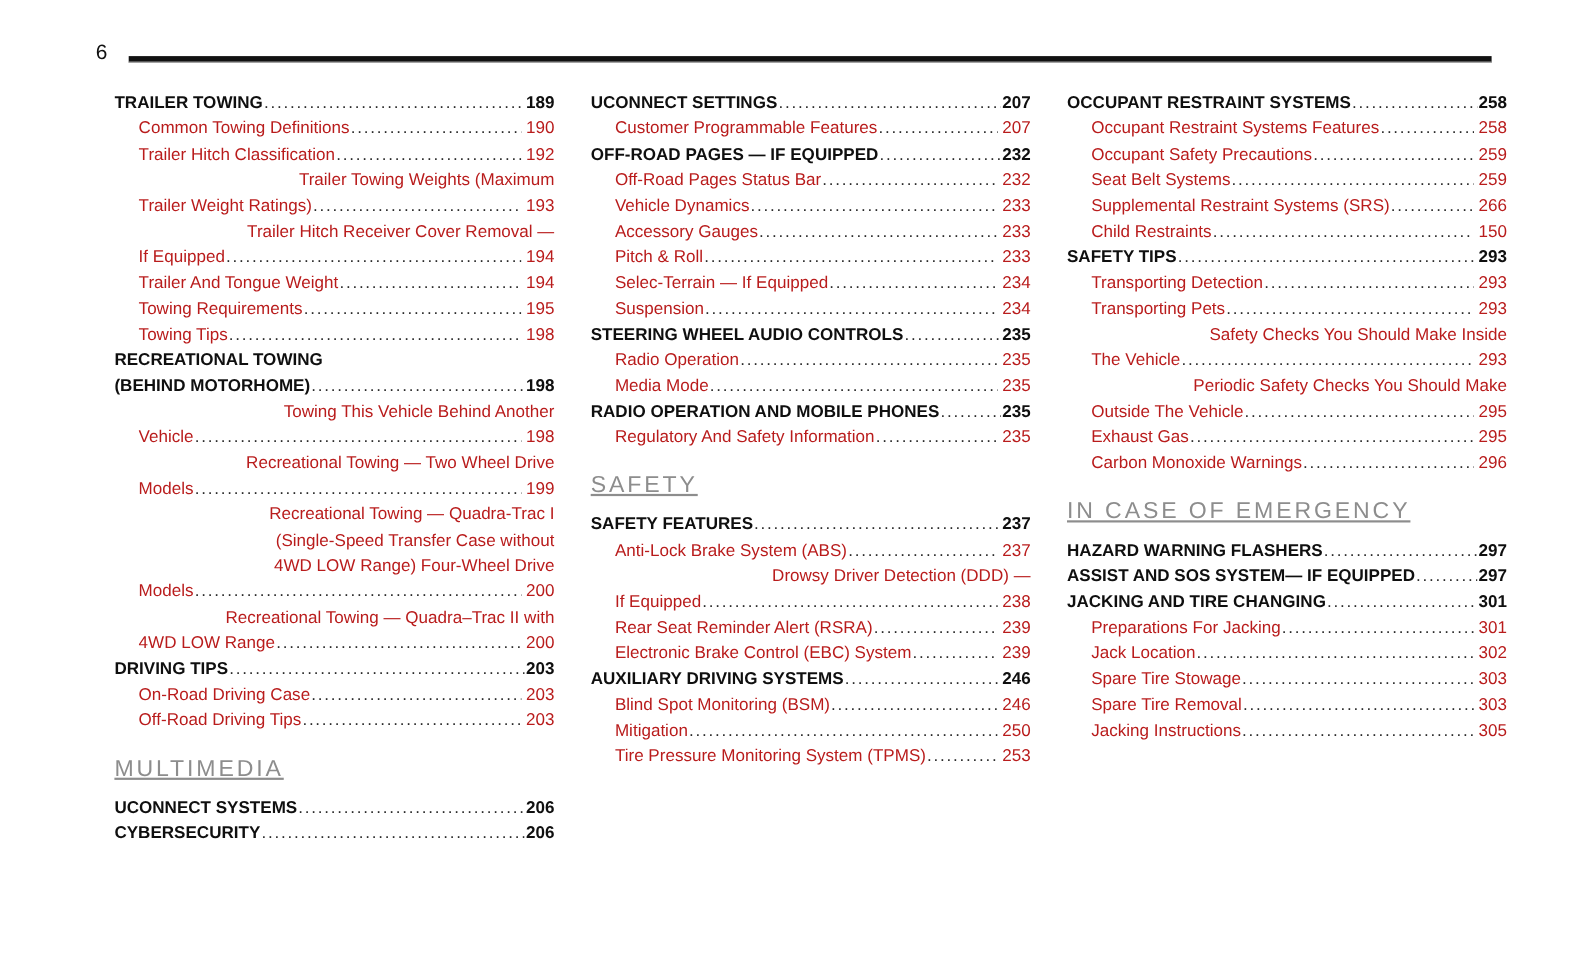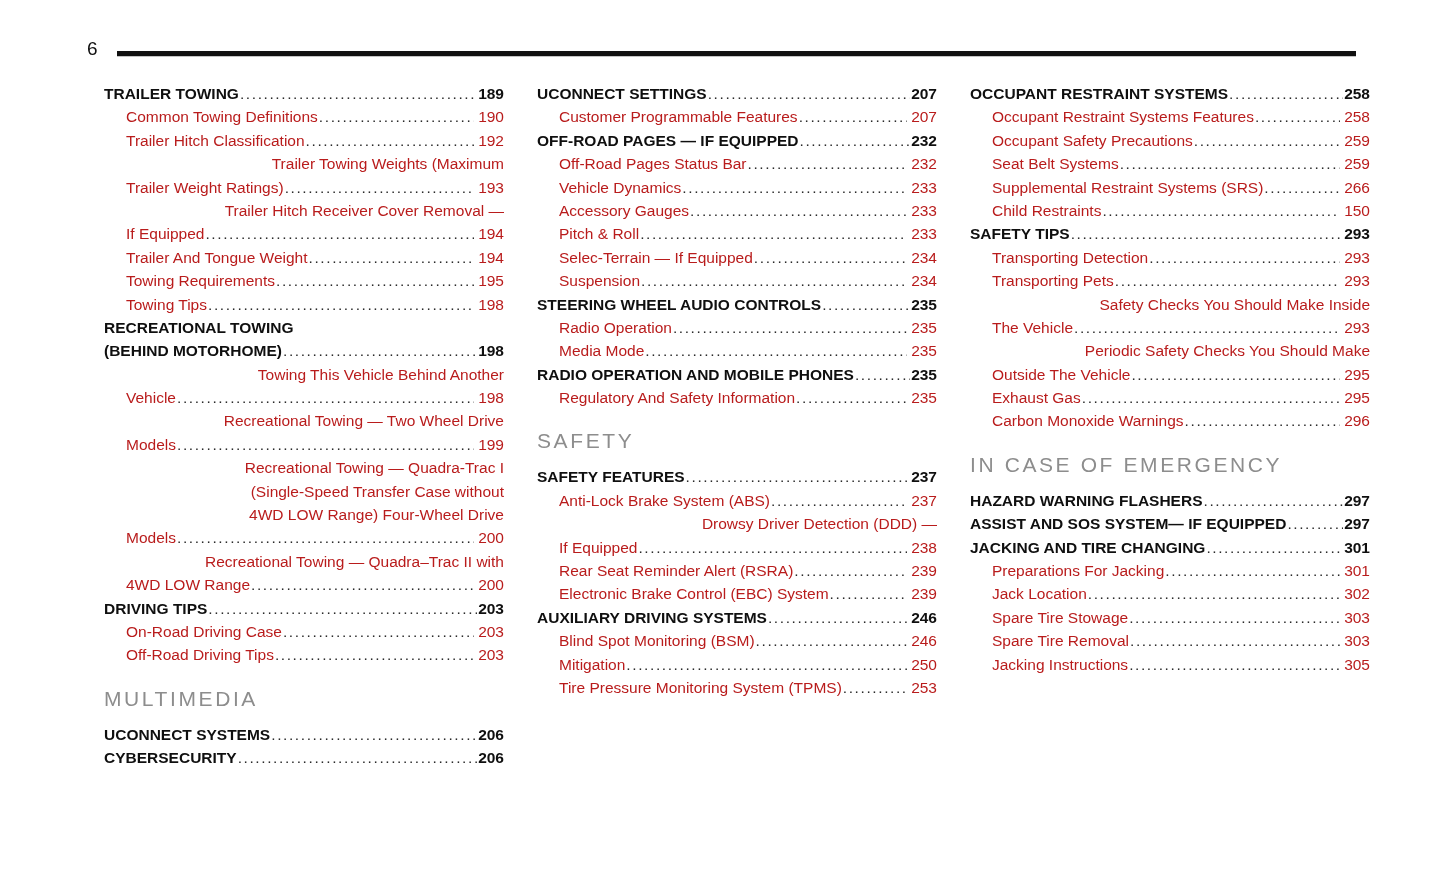--- a/index.html
+++ b/index.html
@@ -44,21 +44,21 @@
     letter-spacing:1.6px;
     font-weight:400;color:#2a2a2a;font-size:15.5px;
   }
   .pg{white-space:nowrap;flex:0 0 auto;}
   .entry.sub .pg{margin-left:3px;}
 
   .section-header{
     font-size:21px;line-height:26px;
     letter-spacing:2.6px;
     color:#8d8d8d;font-weight:400;
-    margin-top:19px;margin-bottom:11px;
+    margin-top:19px;margin-bottom:11px;text-decoration:underline;
   }
 </style>
 </head>
 <body>
 
 <div class="page">
   <div class="page-num">6</div>
   <div class="header-rule"></div>
   <div class="columns" id="toc-columns">
       <div class="toc-col">

